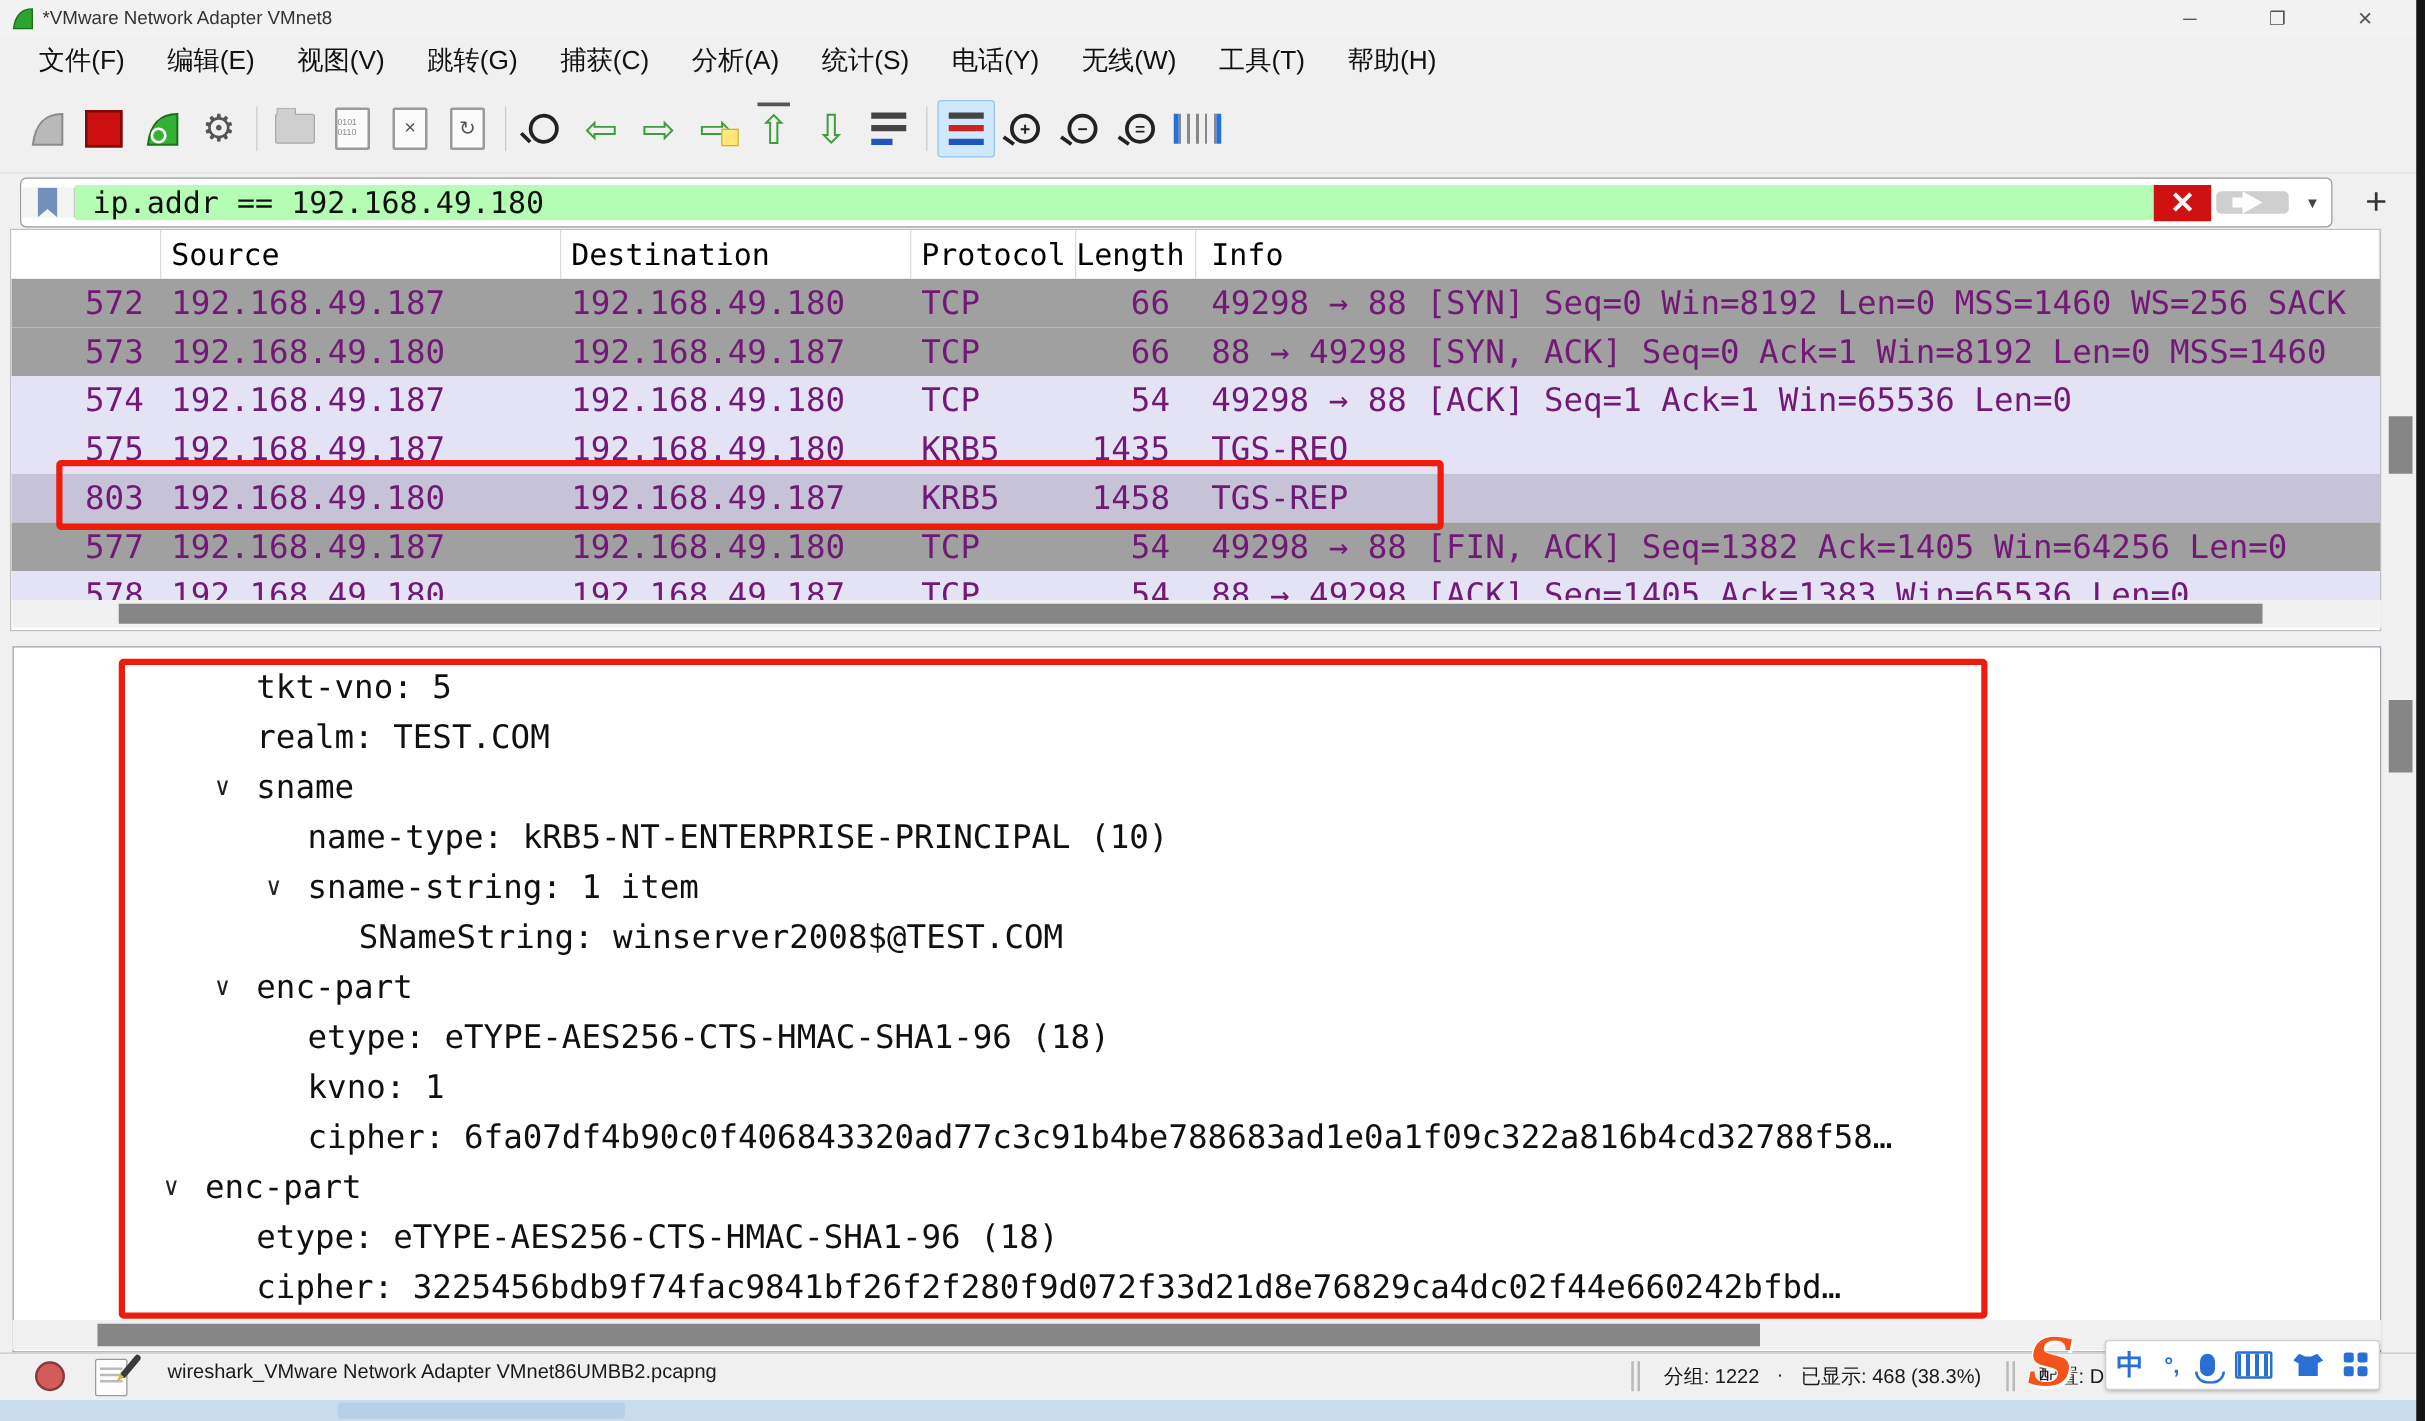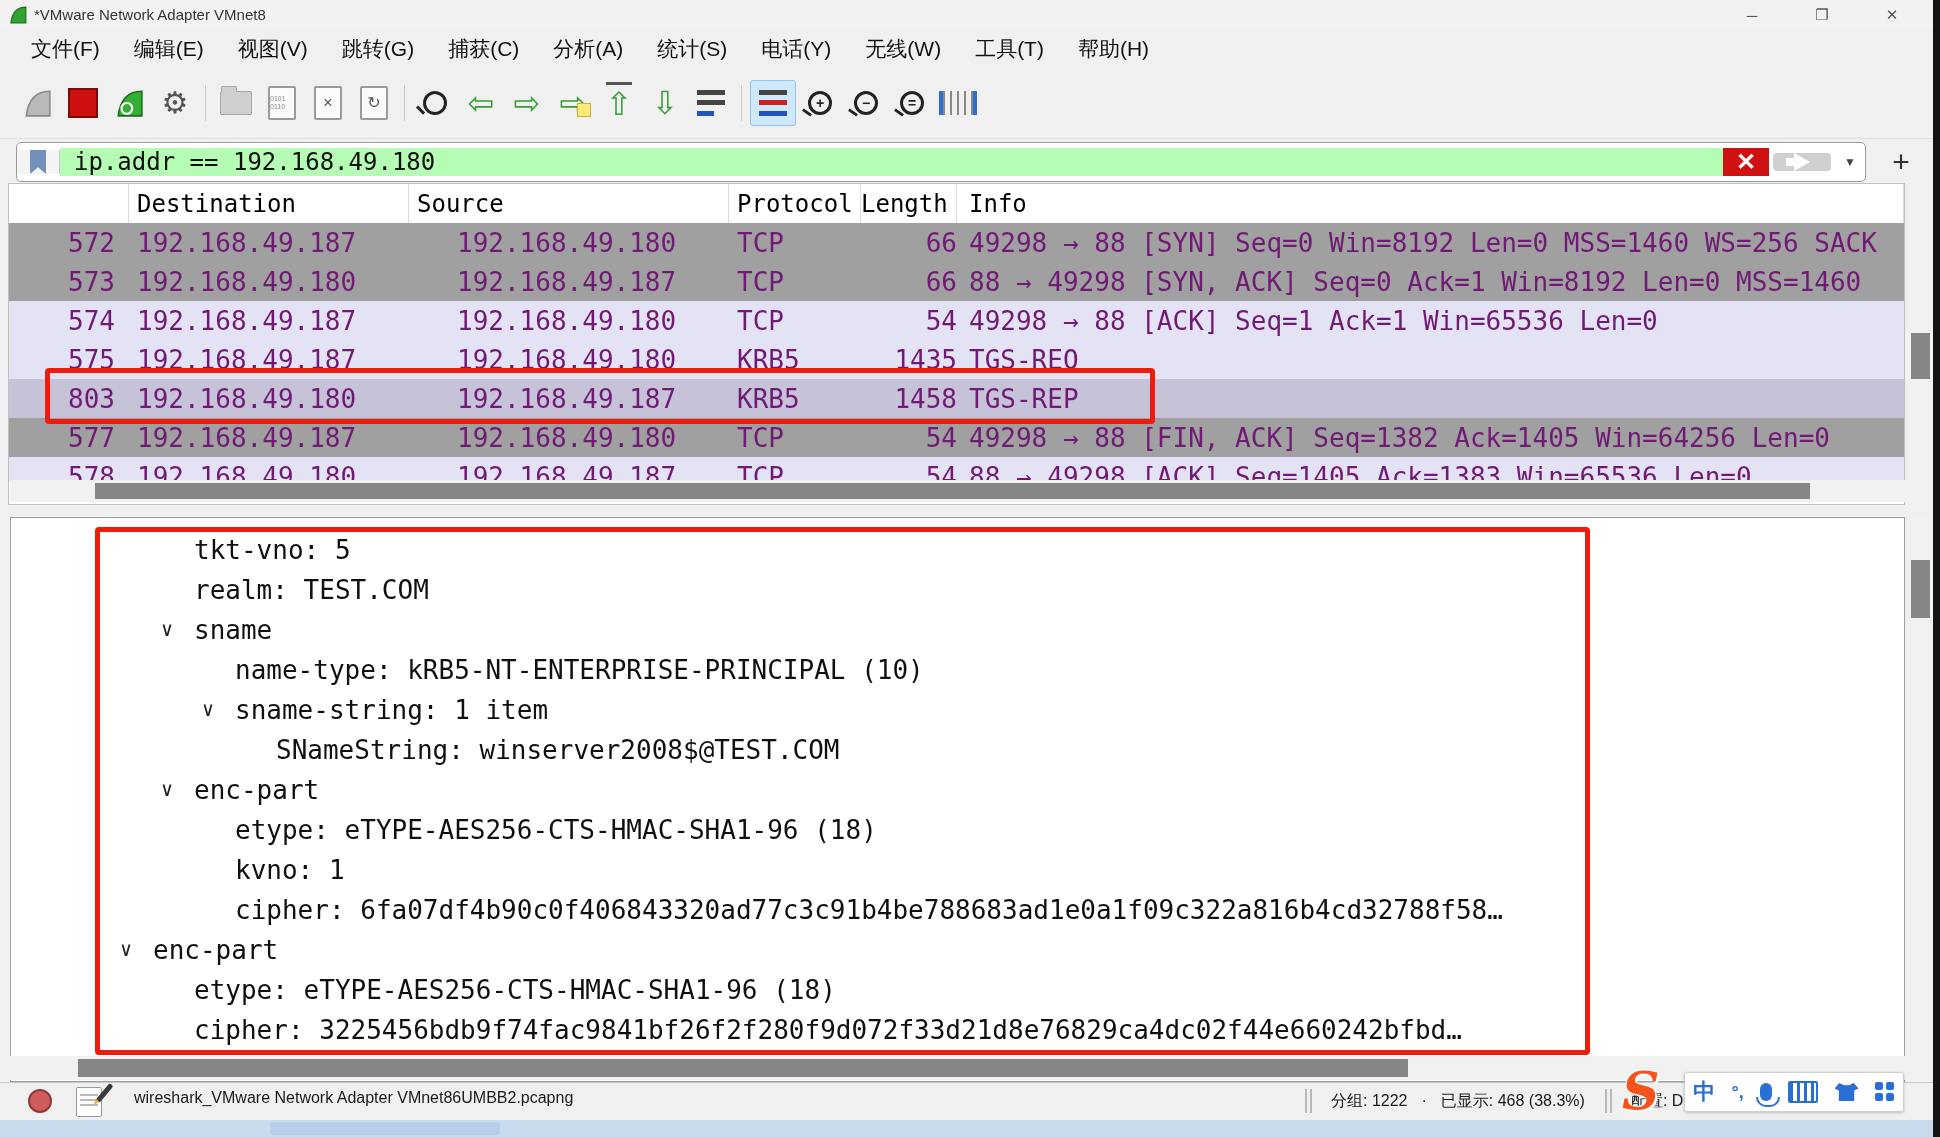--- a/index.html
+++ b/index.html
@@ -52,35 +52,35 @@
   #plist-header{display:flex;height:39px;background:#fff;border-bottom:1px solid #c4c4c4;
                 font:24px "DejaVu Sans Mono",monospace;color:#000;align-items:center;}
   #plist-header .pcell{border-right:1px solid #dcdcdc;height:100%;display:flex;align-items:center;box-sizing:border-box;}
   #packet-rows{position:absolute;left:0;top:39px;width:1895px;height:258px;overflow:hidden;}
   .prow{display:flex;height:39px;align-items:center;font:26px "DejaVu Sans Mono",monospace;color:#701a75;}
   .pcell{overflow:hidden;white-space:pre;flex:none;box-sizing:border-box;}
   .c-no{width:120px;text-align:right;padding-right:14px;}
   .c-src{width:320px;padding-left:8px;}
   .c-dst{width:280px;padding-left:8px;}
   .c-proto{width:132px;padding-left:8px;}
-  .c-len{width:96px;text-align:right;padding-right:0;}
+  .c-len{width:96px;text-align:right;padding-right:21px;}
   .c-info{flex:1;padding-left:12px;}
   .row-gray{background:#a0a0a0;}
   .row-lav{background:#e4e3f5;}
   .row-sel{background:#c6c3d8;}
   
   .sb-track-h{background:#f1f1f1;}
   .sb-thumb{background:#868686;}
   #plist-hscroll{left:10px;top:480px;width:1895px;height:22px;}
   #plist-hthumb{left:95px;top:483px;width:1715px;height:16px;}
   #plist-vscroll{left:1908px;top:183px;width:25px;height:322px;background:#f1f1f1;}
   #plist-vthumb{left:1911px;top:333px;width:19px;height:46px;}
   
   #detail-pane{left:10px;top:517px;width:1895px;height:565px;background:#fff;border:1px solid #9aa0a8;box-sizing:border-box;overflow:hidden;}
-  #detail-lines{position:absolute;left:0;top:12px;width:100%;}
+  #detail-lines{position:absolute;left:0;top:12px;width:100%;padding-left:11px;}
   .dline{position:relative;height:40px;display:flex;align-items:center;font:26px "DejaVu Sans Mono",monospace;color:#101010;white-space:pre;}
   .chev{position:absolute;font-size:20px;color:#222;top:7px;}
   #detail-hscroll{left:10px;top:1056px;width:1895px;height:24px;}
   #detail-hthumb{left:78px;top:1059px;width:1330px;height:18px;}
   #detail-vscroll{left:1908px;top:517px;width:25px;height:565px;background:#f1f1f1;}
   #detail-vthumb{left:1911px;top:560px;width:19px;height:58px;}
   
   .red-box{border:5px solid #ee1c0c;border-radius:4px;z-index:60;pointer-events:none;}
   #redbox-row{left:45px;top:368px;width:1100px;height:46px;}
   #redbox-detail{left:95px;top:527px;width:1485px;height:518px;}
@@ -247,22 +247,22 @@
     </div>
   <div id="filter-caret">
       <span style="font-size:12px">▼</span>
     </div>
 </div>
 <div id="filter-add" class="abs">+</div>
 
 <div id="packet-list" class="abs">
   <div id="plist-header">
     <div class="pcell c-no"></div>
+    <div class="pcell c-src">Source</div>
     <div class="pcell c-dst">Destination</div>
-    <div class="pcell c-src">Source</div>
     <div class="pcell c-proto">Protocol</div>
     <div class="pcell c-len">Length</div>
     <div class="pcell c-info">Info</div>
   </div>
   <div id="packet-rows">
       <div class="prow row-gray">
         <div class="pcell c-no">572</div>
         <div class="pcell c-src">192.168.49.187</div>
         <div class="pcell c-dst">192.168.49.180</div>
         <div class="pcell c-proto">TCP</div>

